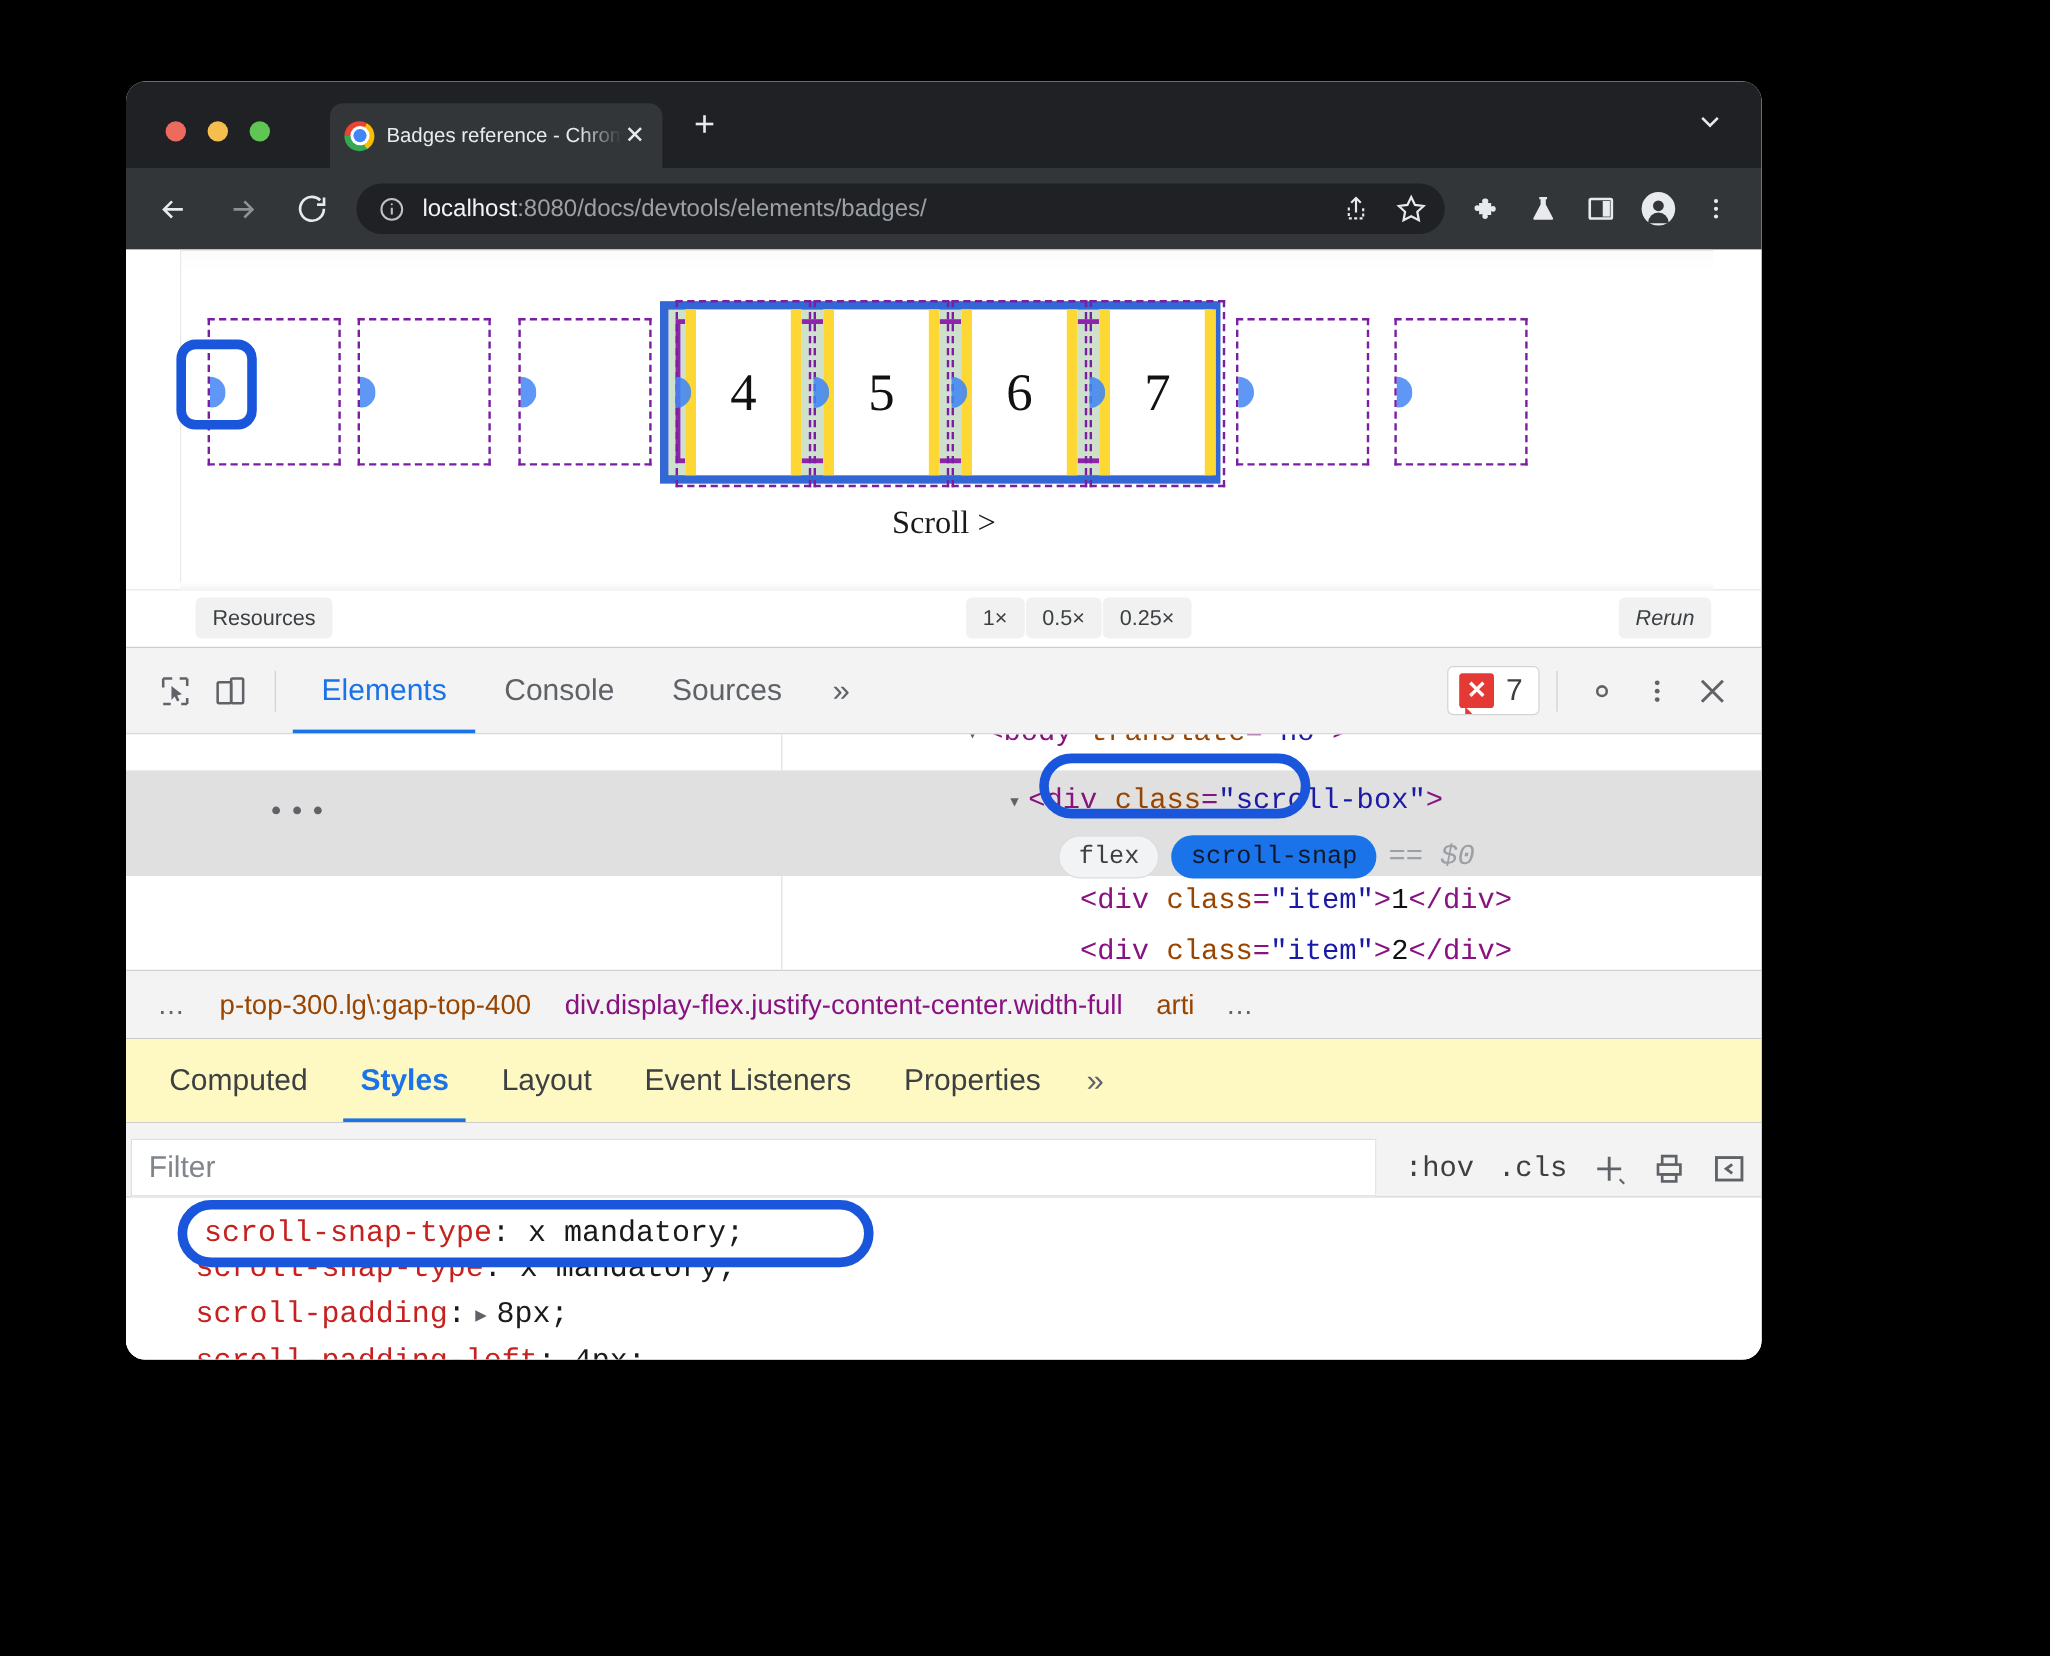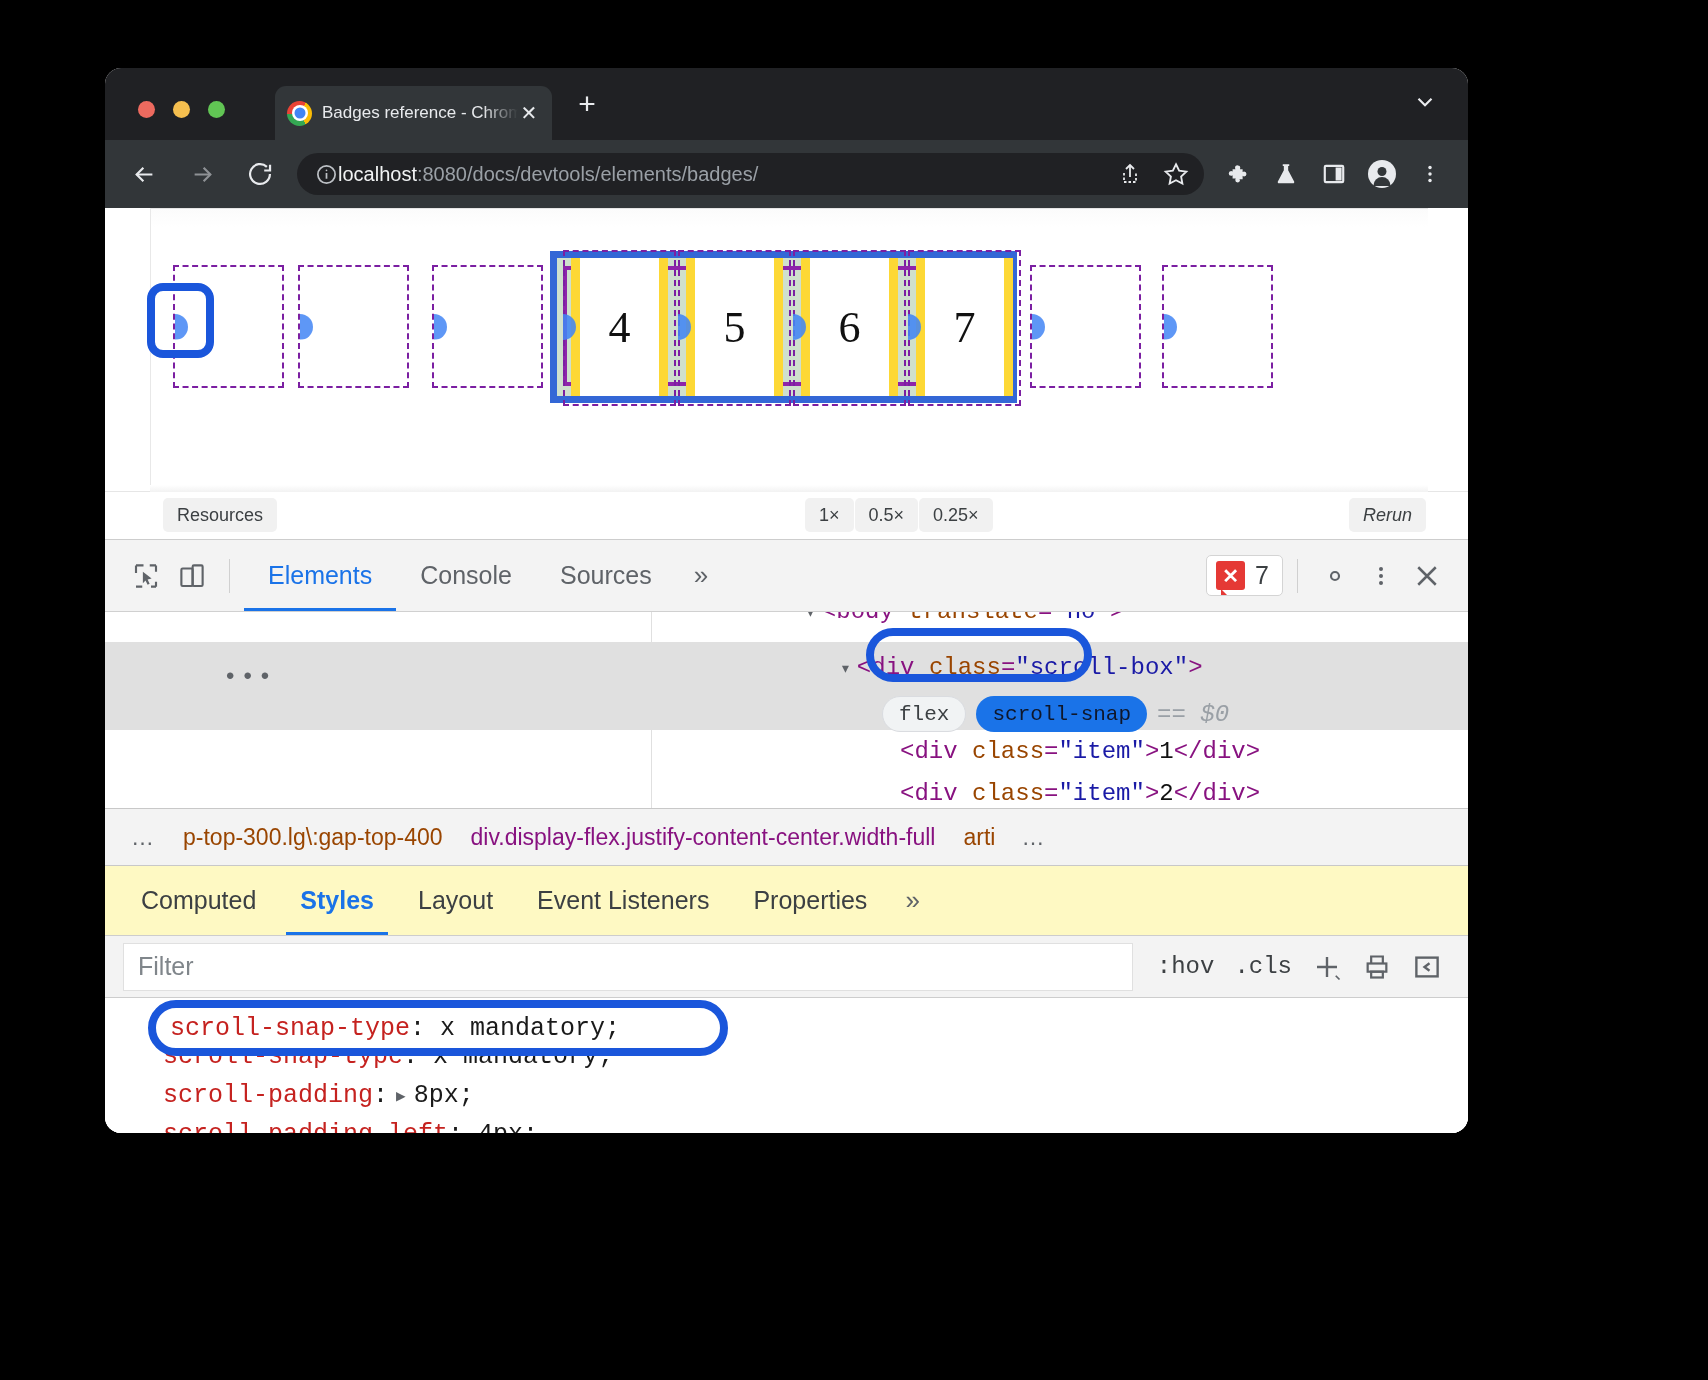--- a/index.html
+++ b/index.html
@@ -115,20 +115,21 @@
     border-radius: 21px;
     display: flex; align-items: center;
     padding: 0 8px 0 18px;
     min-width: 0;
   }
   .omni-info {
     width: 23px; height: 23px; flex: 0 0 auto;
     color: #bdc1c6;
   }
   .omni-url {
+    margin-left: 14px;
     font-size: 20px;
     color: #9aa0a6;
     white-space: nowrap; overflow: hidden;
     flex: 1 1 auto;
   }
   .omni-url b { color: #f1f3f4; font-weight: 400; }
   .omni-actions { display: flex; align-items: center; gap: 6px; flex: 0 0 auto; }
   .icobtn {
     width: 40px; height: 40px;
     display: flex; align-items: center; justify-content: center;
@@ -388,22 +389,22 @@
     content: ""; position: absolute; left: 8px; right: 8px; bottom: 0;
     height: 3px; background: #1a73e8;
   }
   .sidetab-more { padding: 0 16px; font-size: 26px; color: #5f6368; }
 
   
   .filterrow {
     height: 62px;
     background: #f3f3f3;
     border-bottom: 1px solid #cdcdcd;
-    display: flex; align-items: center;
-    padding: 0 18px;
+    display: flex; align-items: flex-end;
+    padding: 0 4px;
   }
   .filterinput {
     flex: 1 1 auto;
     height: 48px;
     background: #fff;
     border: 1px solid #e0e0e0;
     display: flex; align-items: center;
     padding: 0 14px;
     font-size: 25px; color: #80868b;
   }
@@ -568,20 +569,21 @@
       </div>
 
       <div class="snapcell" style="left:925px;">
         <div class="snapdot"></div>
       </div>
       <div class="snapcell" style="left:1057px;">
         <div class="snapdot"></div>
       </div>
     </div>
 
+    <div class="scrolllabel">Scroll &gt;</div>
   </div>
 
   <div class="demobar">
     <div class="pill" id="btn-resources">Resources</div>
     <div class="zoomgroup">
       <div class="pill">1×</div>
       <div class="pill">0.5×</div>
       <div class="pill">0.25×</div>
     </div>
     <div class="pill" id="btn-rerun">Rerun</div>

